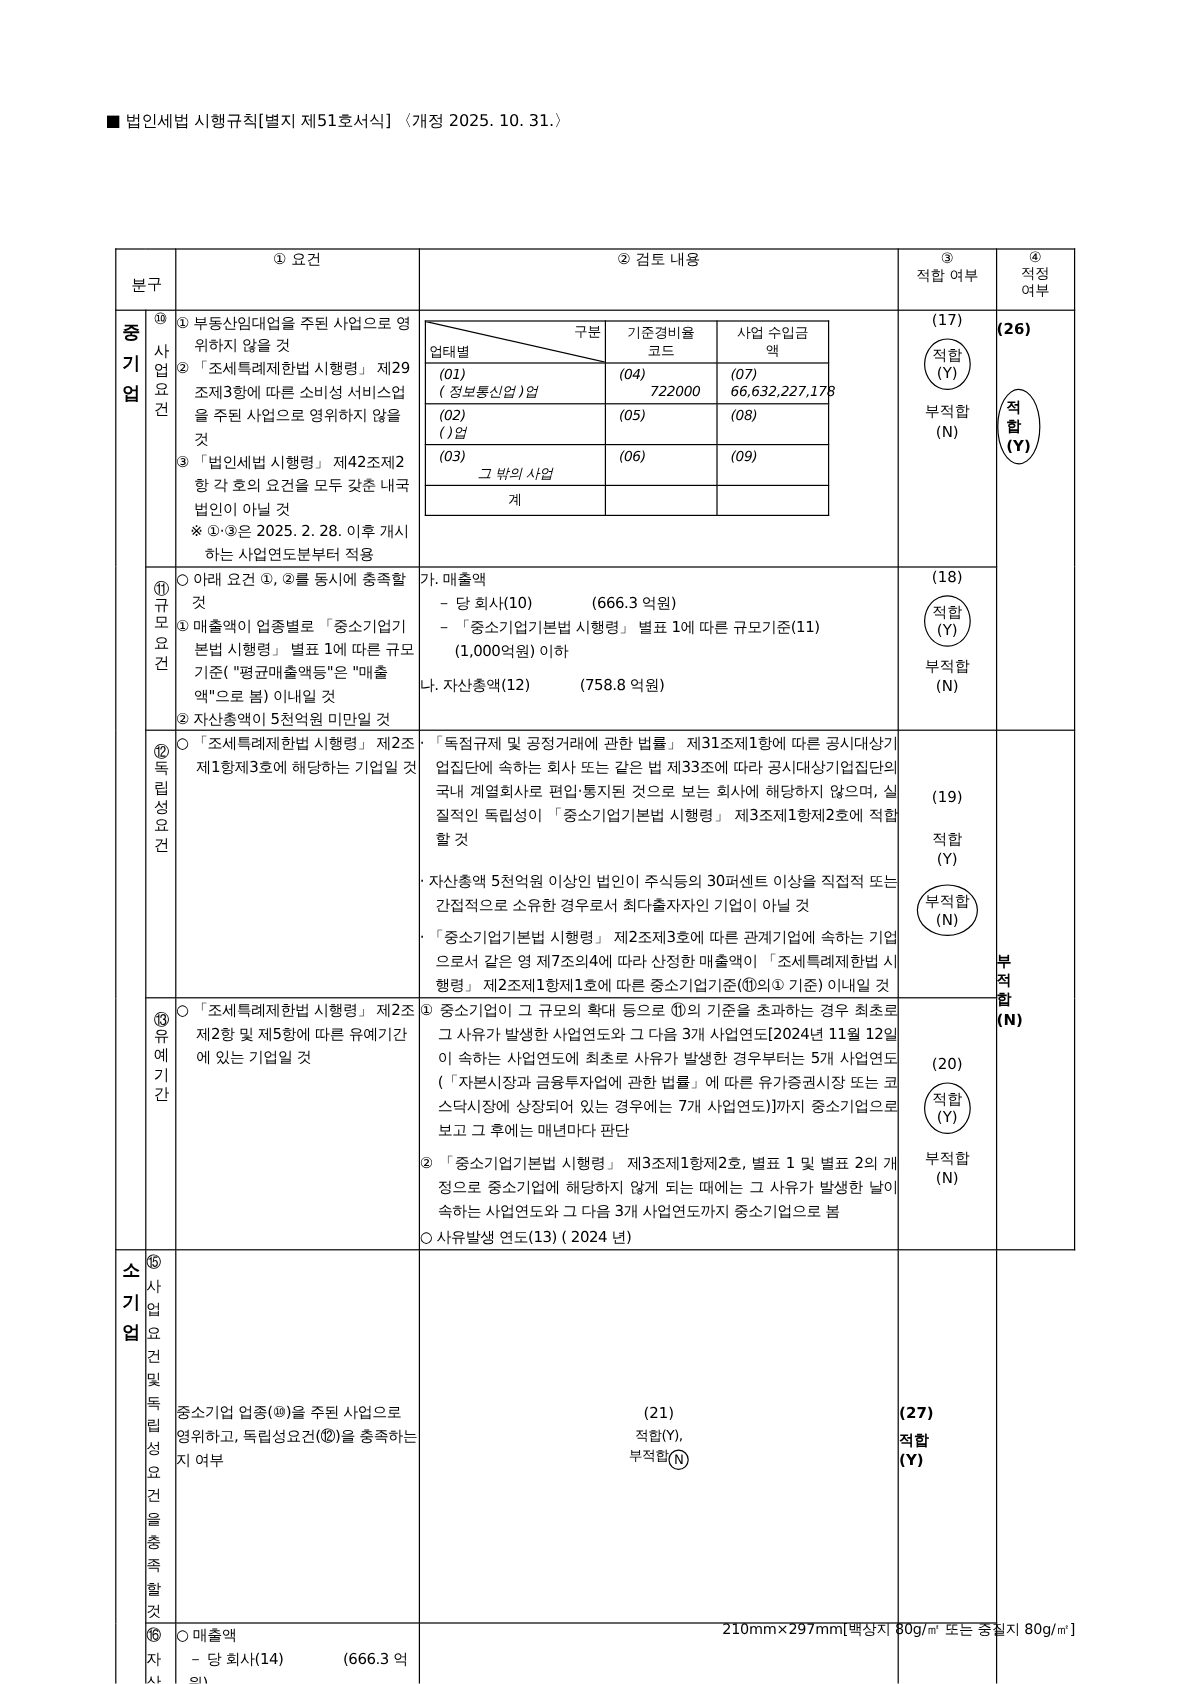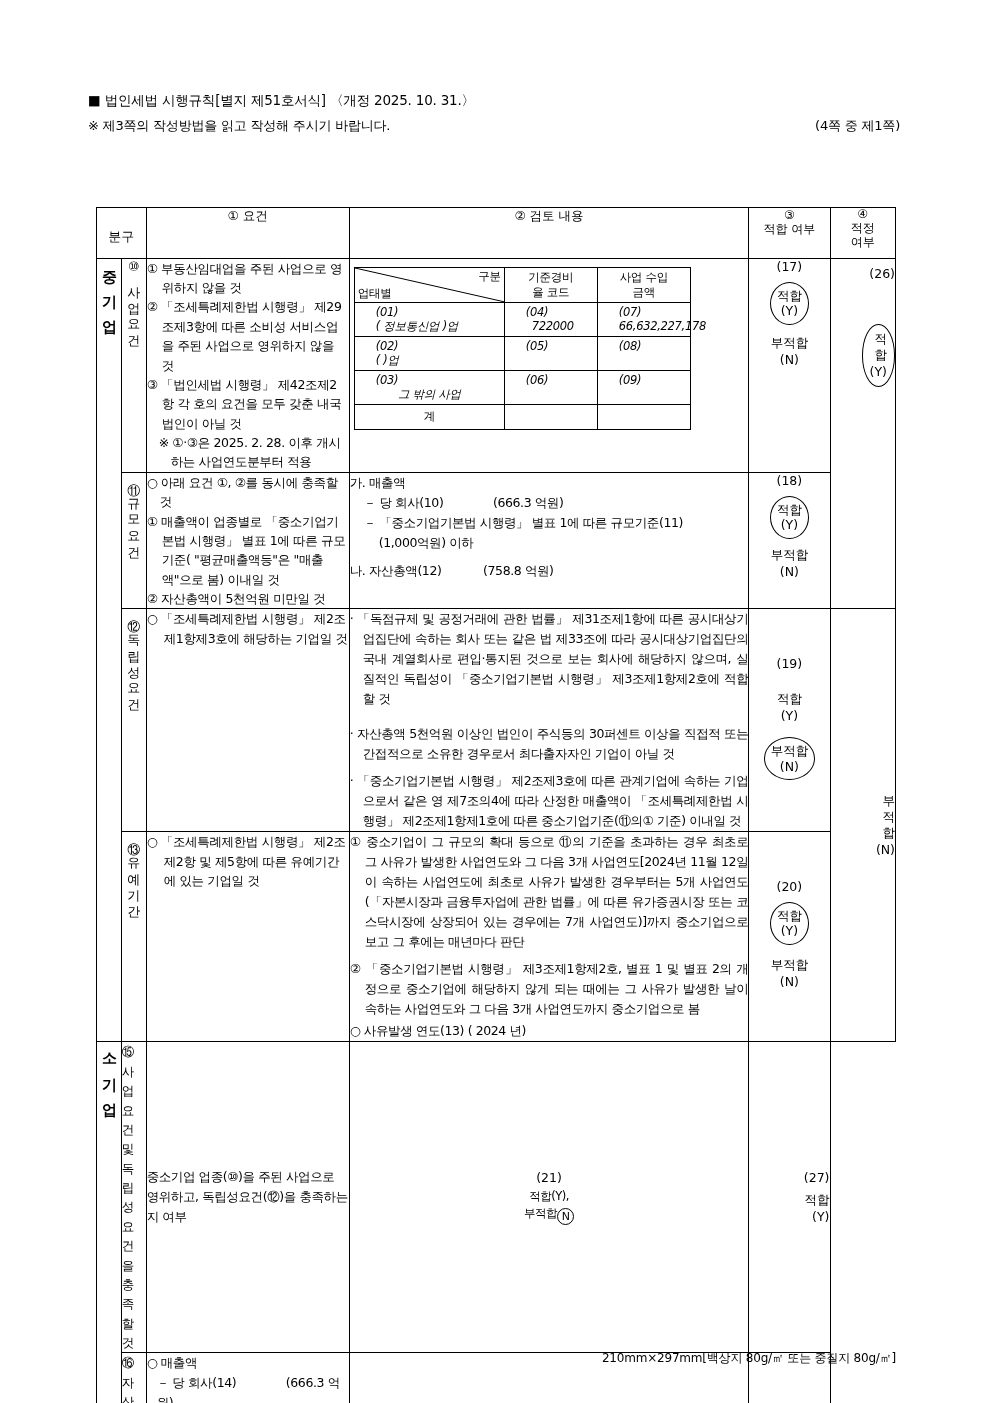--- a/index.html
+++ b/index.html
@@ -46,21 +46,21 @@
   .pad{padding:6px 5px 6px 6px;line-height:1.55;letter-spacing:-0.35px;}
   .pad2{padding:5px 6px 5px 7px;line-height:1.6;letter-spacing:-0.4px;}
   .ind{display:block;padding-left:15px;text-indent:-15px;}
   .ind2{display:block;padding-left:17px;text-indent:-17px;}
   .ind3{display:block;padding-left:13px;text-indent:-13px;}
   .note{display:block;padding-left:24px;text-indent:-12px;}
   .just{text-align:justify;text-justify:inter-character;}
 
   
   .inner{width:336px;border-collapse:collapse;table-layout:fixed;margin:8px auto 6px 4px;}
-  .inner td{border:1px solid #000;font-size:11.5px;padding:2px 21px;vertical-align:top;height:15px;letter-spacing:-0.3px;}
+  .inner td{border:1px solid #000;font-size:11.5px;padding:2px 11px;vertical-align:top;height:15px;letter-spacing:-0.3px;}
   .inner .hd{height:34px;position:relative;padding:0;}
   .ih{width:150px;}
   .ic{width:93px;}
   .iv{width:93px;}
   .slash{position:absolute;inset:0;overflow:hidden;}
   .slash svg{display:block;}
   .s-tr{position:absolute;right:3px;top:1px;font-size:11.5px;}
   .s-bl{position:absolute;left:3px;bottom:1px;font-size:11.5px;}
   .hc{text-align:center;vertical-align:middle !important;font-size:11.5px;}
   .r2{height:30px;font-style:italic;}
@@ -69,41 +69,37 @@
 
   
   .chk{text-align:center;font-size:12.5px;line-height:1.35;padding:6px 0;margin-top:12px;}
   .chk .n{display:block;margin-bottom:6px;}
   .chk .opt{display:block;margin:4px 0;}
   .ring-tall{display:inline-block;border:1.6px solid #000;border-radius:50%;
         padding:5px 6px;line-height:1.25;}
   .ringN{display:inline-block;border:1.6px solid #000;border-radius:50%;
         width:15px;height:15px;line-height:15px;text-align:center;font-size:11px;
         vertical-align:-3px;}
-  .fin{text-align:right;font-size:12.5px;line-height:1.4;}
+  .fin{text-align:left;font-size:12.5px;line-height:1.4;font-weight:bold;}
   .fin .n{display:block;margin:6px 0 8px;}
   .vstack{display:inline-block;line-height:1.3;}
   .oval{display:inline-block;border:1.6px solid #000;border-radius:50%;
         padding:6px 7px;line-height:1.3;}
   .inline-opt{font-size:11.5px;letter-spacing:-0.5px;line-height:1.5;}
 
   
   .foot{position:absolute;right:96px;top:1350px;font-size:12px;letter-spacing:-0.2px;white-space:nowrap;}
 </style>
 </head>
 <body>
 
 <div class="page">
 
   <div class="hdr">
     <div class="hdr-line1">■ 법인세법 시행규칙[별지 제51호서식] 〈개정 2025. 10. 31.〉</div>
-    <div class="hdr-line2">
-      <span>※ 제3쪽의 작성방법을 읽고 작성해 주시기 바랍니다.</span>
-      <span class="hdr-right">(4쪽 중 제1쪽)</span>
-    </div>
   </div>
 
 
   <table class="grid">
     <colgroup>
       <col class="c-div">
         <col class="c-cat">
         <col class="c-req">
       <col class="c-rev">
         <col class="c-chk">

